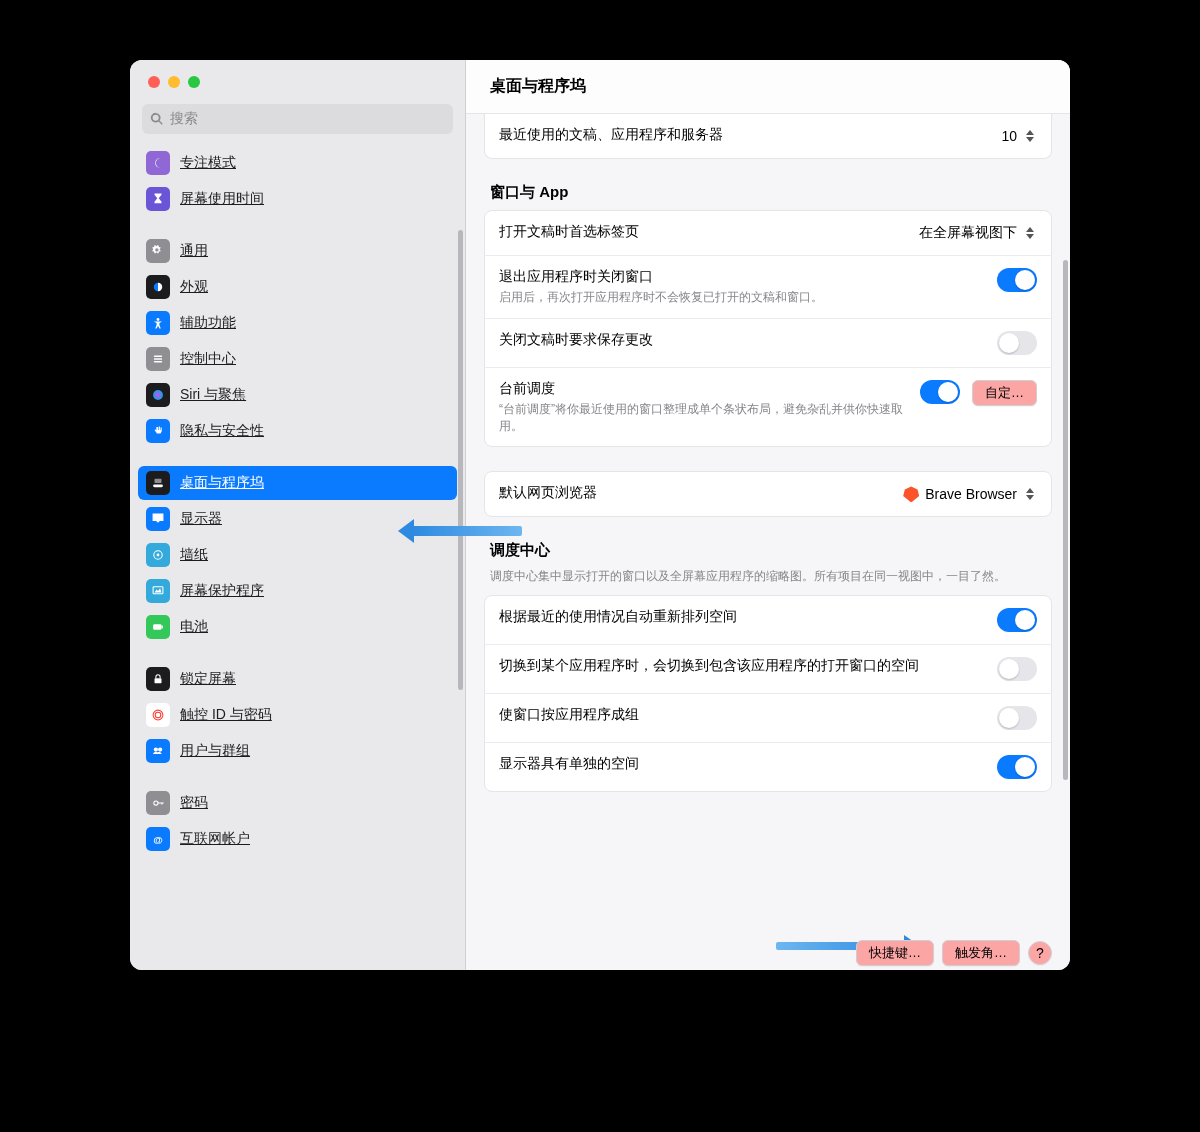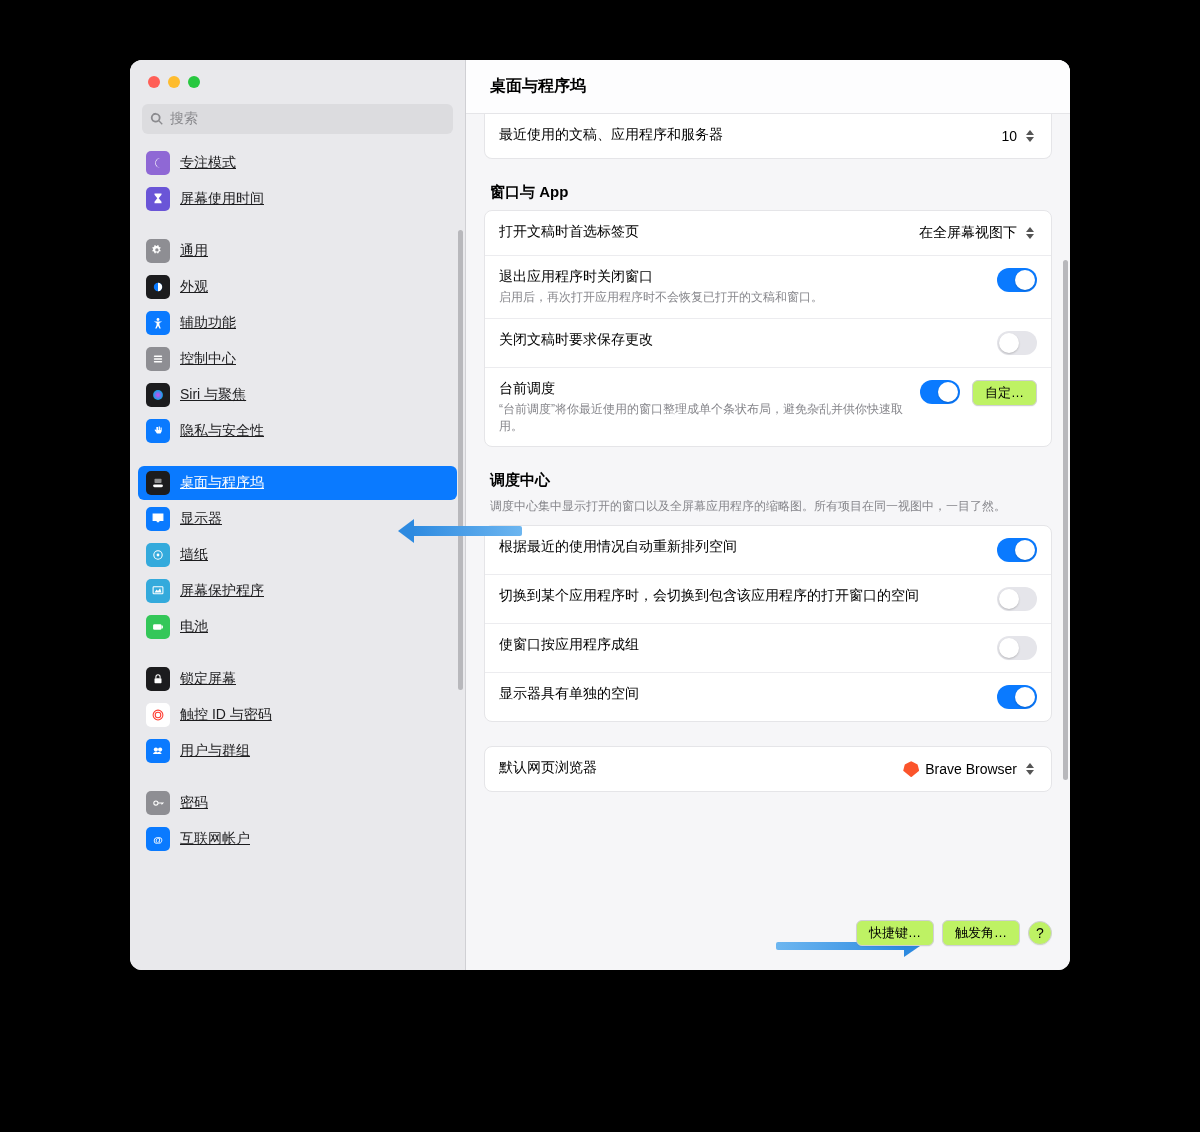--- a/index.html
+++ b/index.html
@@ -51,24 +51,24 @@
 .popup-chev::before { border-bottom: 5px solid #555; }
 .popup-chev::after { border-top: 5px solid #555; }
 
 .toggle { width: 40px; height: 24px; border-radius: 12px; position: relative; flex-shrink: 0; }
 .toggle-off { background: #e5e5ea; }
 .toggle-on { background: #0a7aff; }
 .toggle::after { content: ""; position: absolute; width: 20px; height: 20px; background: #fff; border-radius: 50%; top: 2px; box-shadow: 0 1px 2px rgba(0,0,0,.2); }
 .toggle-off::after { left: 2px; }
 .toggle-on::after { right: 2px; }
 
-.btn { background: #bef264; border: 1px solid #d0d0d4; border-radius: 6px; padding: 3px 12px; font-size: 13px; cursor: default; box-shadow: 0 1px 1px rgba(0,0,0,.04); }
+.btn { background: #fca5a5; border: 1px solid #d0d0d4; border-radius: 6px; padding: 3px 12px; font-size: 13px; cursor: default; box-shadow: 0 1px 1px rgba(0,0,0,.04); }
 .btn-help { width: 24px; height: 24px; padding: 0; display: flex; align-items: center; justify-content: center; border-radius: 50%; font-size: 14px; }
 
-.footer-btns { position: absolute; bottom: 24px; right: 18px; display: flex; gap: 8px; align-items: center; }
+.footer-btns { position: absolute; bottom: 4px; right: 18px; display: flex; gap: 8px; align-items: center; }
 
 
 .arrow1 { position: absolute; top: 466px; left: 282px; width: 110px; height: 10px; background: linear-gradient(90deg, #2d8ae0, #6db6f0); border-radius: 2px; }
 .arrow1::before { content: ""; position: absolute; left: -14px; top: -7px; width: 0; height: 0; border-top: 12px solid transparent; border-bottom: 12px solid transparent; border-right: 16px solid #2d8ae0; }
 .arrow2 { position: absolute; bottom: 20px; left: 310px; width: 130px; height: 8px; background: linear-gradient(90deg, #6db6f0, #2d8ae0); border-radius: 2px; }
 .arrow2::after { content: ""; position: absolute; right: -14px; top: -7px; width: 0; height: 0; border-top: 11px solid transparent; border-bottom: 11px solid transparent; border-left: 16px solid #2d8ae0; }
 
 .sb-scrollbar { position: absolute; width: 5px; height: 460px; background: #b8b8bc; border-radius: 3px; right: 2px; top: 170px; }
 .main-scrollbar { position: absolute; width: 5px; height: 520px; background: #b8b8bc; border-radius: 3px; right: 2px; top: 200px; }
 .sidebar-rel { position: relative; }
@@ -408,51 +408,51 @@
               <div>台前调度</div>
               <div class="row-sub">“台前调度”将你最近使用的窗口整理成单个条状布局，避免杂乱并供你快速取用。</div>
             </div>
             <div class="toggle toggle-on"></div>
             <button class="btn">自定…</button>
           </div>
         </div>
       </div>
 
       <div class="section">
-        <div class="section-h">调度中心</div>
-        <div class="section-sub">调度中心集中显示打开的窗口以及全屏幕应用程序的缩略图。所有项目在同一视图中，一目了然。</div>
-        <div class="card">
-          <div class="row">
-            <div class="row-label">根据最近的使用情况自动重新排列空间</div>
-            <div class="toggle toggle-on"></div>
-          </div>
-          <div class="row">
-            <div class="row-label">切换到某个应用程序时，会切换到包含该应用程序的打开窗口的空间</div>
-            <div class="toggle toggle-off"></div>
-          </div>
-          <div class="row">
-            <div class="row-label">使窗口按应用程序成组</div>
-            <div class="toggle toggle-off"></div>
-          </div>
-          <div class="row">
-            <div class="row-label">显示器具有单独的空间</div>
-            <div class="toggle toggle-on"></div>
-          </div>
-        </div>
-      </div>
-
-      <div class="section">
         <div class="card">
           <div class="row">
             <div class="row-label">默认网页浏览器</div>
             <div class="popup">
               <span class="brave-icon"></span>
               <span>Brave Browser</span>
               <span class="popup-chev"></span>
             </div>
+          </div>
+        </div>
+      </div>
+
+      <div class="section">
+        <div class="section-h">调度中心</div>
+        <div class="section-sub">调度中心集中显示打开的窗口以及全屏幕应用程序的缩略图。所有项目在同一视图中，一目了然。</div>
+        <div class="card">
+          <div class="row">
+            <div class="row-label">根据最近的使用情况自动重新排列空间</div>
+            <div class="toggle toggle-on"></div>
+          </div>
+          <div class="row">
+            <div class="row-label">切换到某个应用程序时，会切换到包含该应用程序的打开窗口的空间</div>
+            <div class="toggle toggle-off"></div>
+          </div>
+          <div class="row">
+            <div class="row-label">使窗口按应用程序成组</div>
+            <div class="toggle toggle-off"></div>
+          </div>
+          <div class="row">
+            <div class="row-label">显示器具有单独的空间</div>
+            <div class="toggle toggle-on"></div>
           </div>
         </div>
       </div>
 
       <div class="arrow2"></div>
     </div>
 
     <div class="footer-btns">
       <button class="btn">快捷键…</button>
       <button class="btn">触发角…</button>

